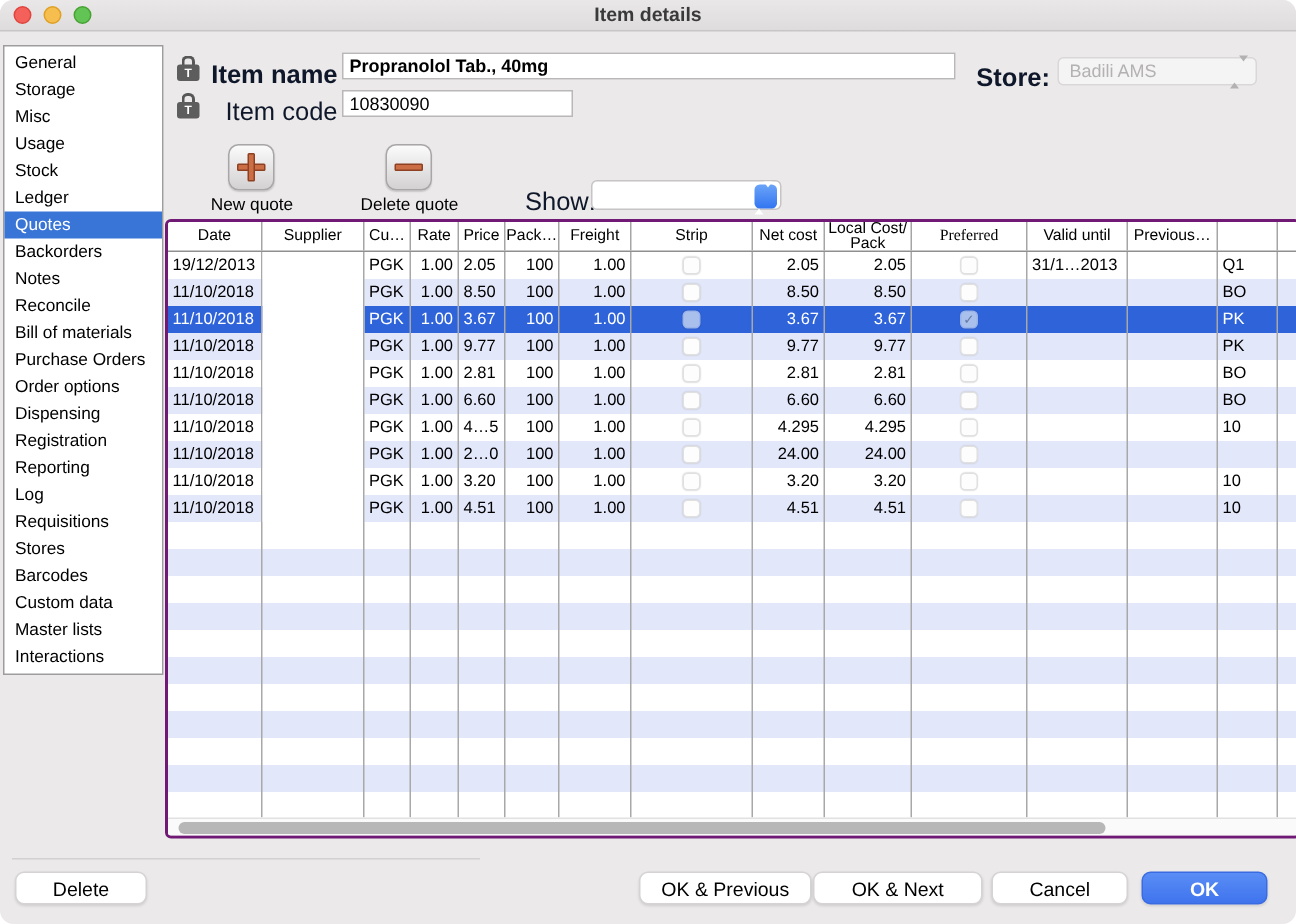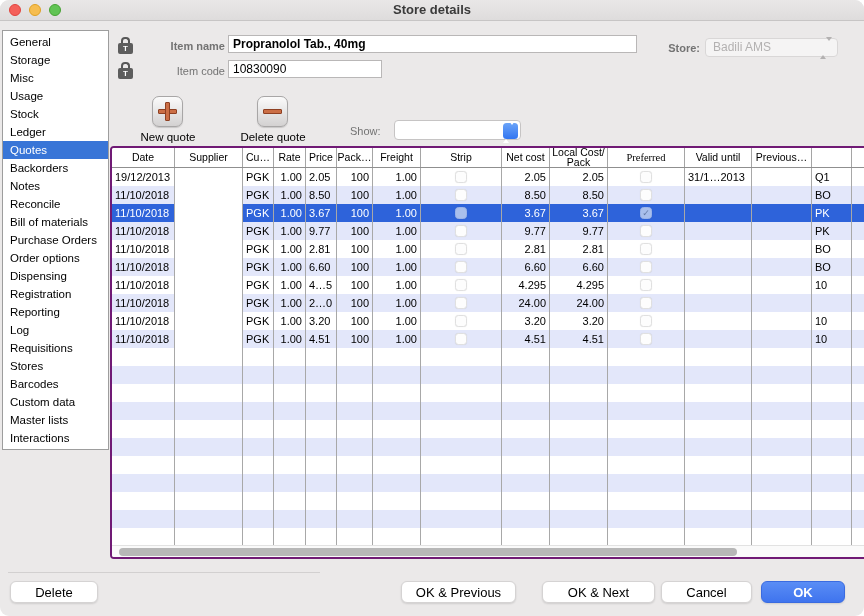--- a/index.html
+++ b/index.html
@@ -14,21 +14,21 @@
   .tl.red { background:#f4605a; border:1px solid #e0443e; }
   .tl.yellow { background:#f6bd4f; border:1px solid #dfa023; }
   .tl.green { background:#61c454; border:1px solid #47a233; }
   .title { text-align: center; font-size: 13px; font-weight: bold; color: #3a3a3a; line-height: 20px; }
   
   .sidebar { position: absolute; left: 2px; top: 30px; width: 107px; background: #fff;
              border: 1px solid #9d9d9d; list-style: none; padding: 2px 0; }
   .sidebar li { height: 18px; line-height: 18px; padding-left: 7px; font-size: 11.5px; color:#000; cursor: default; }
   .sidebar li.selected { background: #3875d7; color: #fff; }
   
-  .flabel { position: absolute; font-size: 11px; color: #737373; text-align: right; }
+  .flabel { position: absolute; font-size: 17px; color: #0f172a; text-align: right; }
   .bold { font-weight: bold; }
   .text-input { position: absolute; background: #fff; border: 1px solid #b9b7b7; font-size: 12px;
                 padding: 0 4px; font-family: "Liberation Sans", sans-serif; }
   .lock { position: absolute; width: 15px; height: 17px; }
   .lock .shackle { position: absolute; top: 0; left: 3px; width: 9px; height: 8px;
                    border: 2px solid #575757; border-bottom: none; border-radius: 4px 4px 0 0; }
   .lock .lbody { position: absolute; top: 6px; left: 0; width: 15px; height: 11px;
                  background: #5d5d5d; border-radius: 2px; }
   .lock .lbody::after { content: "T"; position: absolute; left: 0; top: 0; width: 100%;
                  text-align: center; color: #fff; font-size: 8px; font-weight: bold; line-height: 11px; }
@@ -92,21 +92,21 @@
 <body>
 
 <div class="window">
 
   <div class="titlebar">
     <div class="traffic">
       <span class="tl red"></span>
       <span class="tl yellow"></span>
       <span class="tl green"></span>
     </div>
-    <div class="title">Store details</div>
+    <div class="title">Item details</div>
   </div>
 
   <ul class="sidebar" id="sidebar">
       <li>General</li>
       <li>Storage</li>
       <li>Misc</li>
       <li>Usage</li>
       <li>Stock</li>
       <li>Ledger</li>
       <li class="selected">Quotes</li>
@@ -558,18 +558,18 @@
           <div class="td l" style="width: 40px;"></div>
         </div>
       </div>
     <div class="hscroll">
       <div class="hthumb"></div>
     </div>
   </div>
 
   <div class="divider"></div>
   <button class="btn" style="left:10px; width:88px;">Delete</button>
-  <button class="btn" style="left:401px; width:115px;">OK &amp; Previous</button>
+  <button class="btn" style="left:426px; width:115px;">OK &amp; Previous</button>
   <button class="btn" style="left:542px; width:113px;">OK &amp; Next</button>
   <button class="btn" style="left:661px; width:91px;">Cancel</button>
   <button class="btn primary" style="left:761px; width:84px;">OK</button>
 
 </div>
 
 </body></html>

